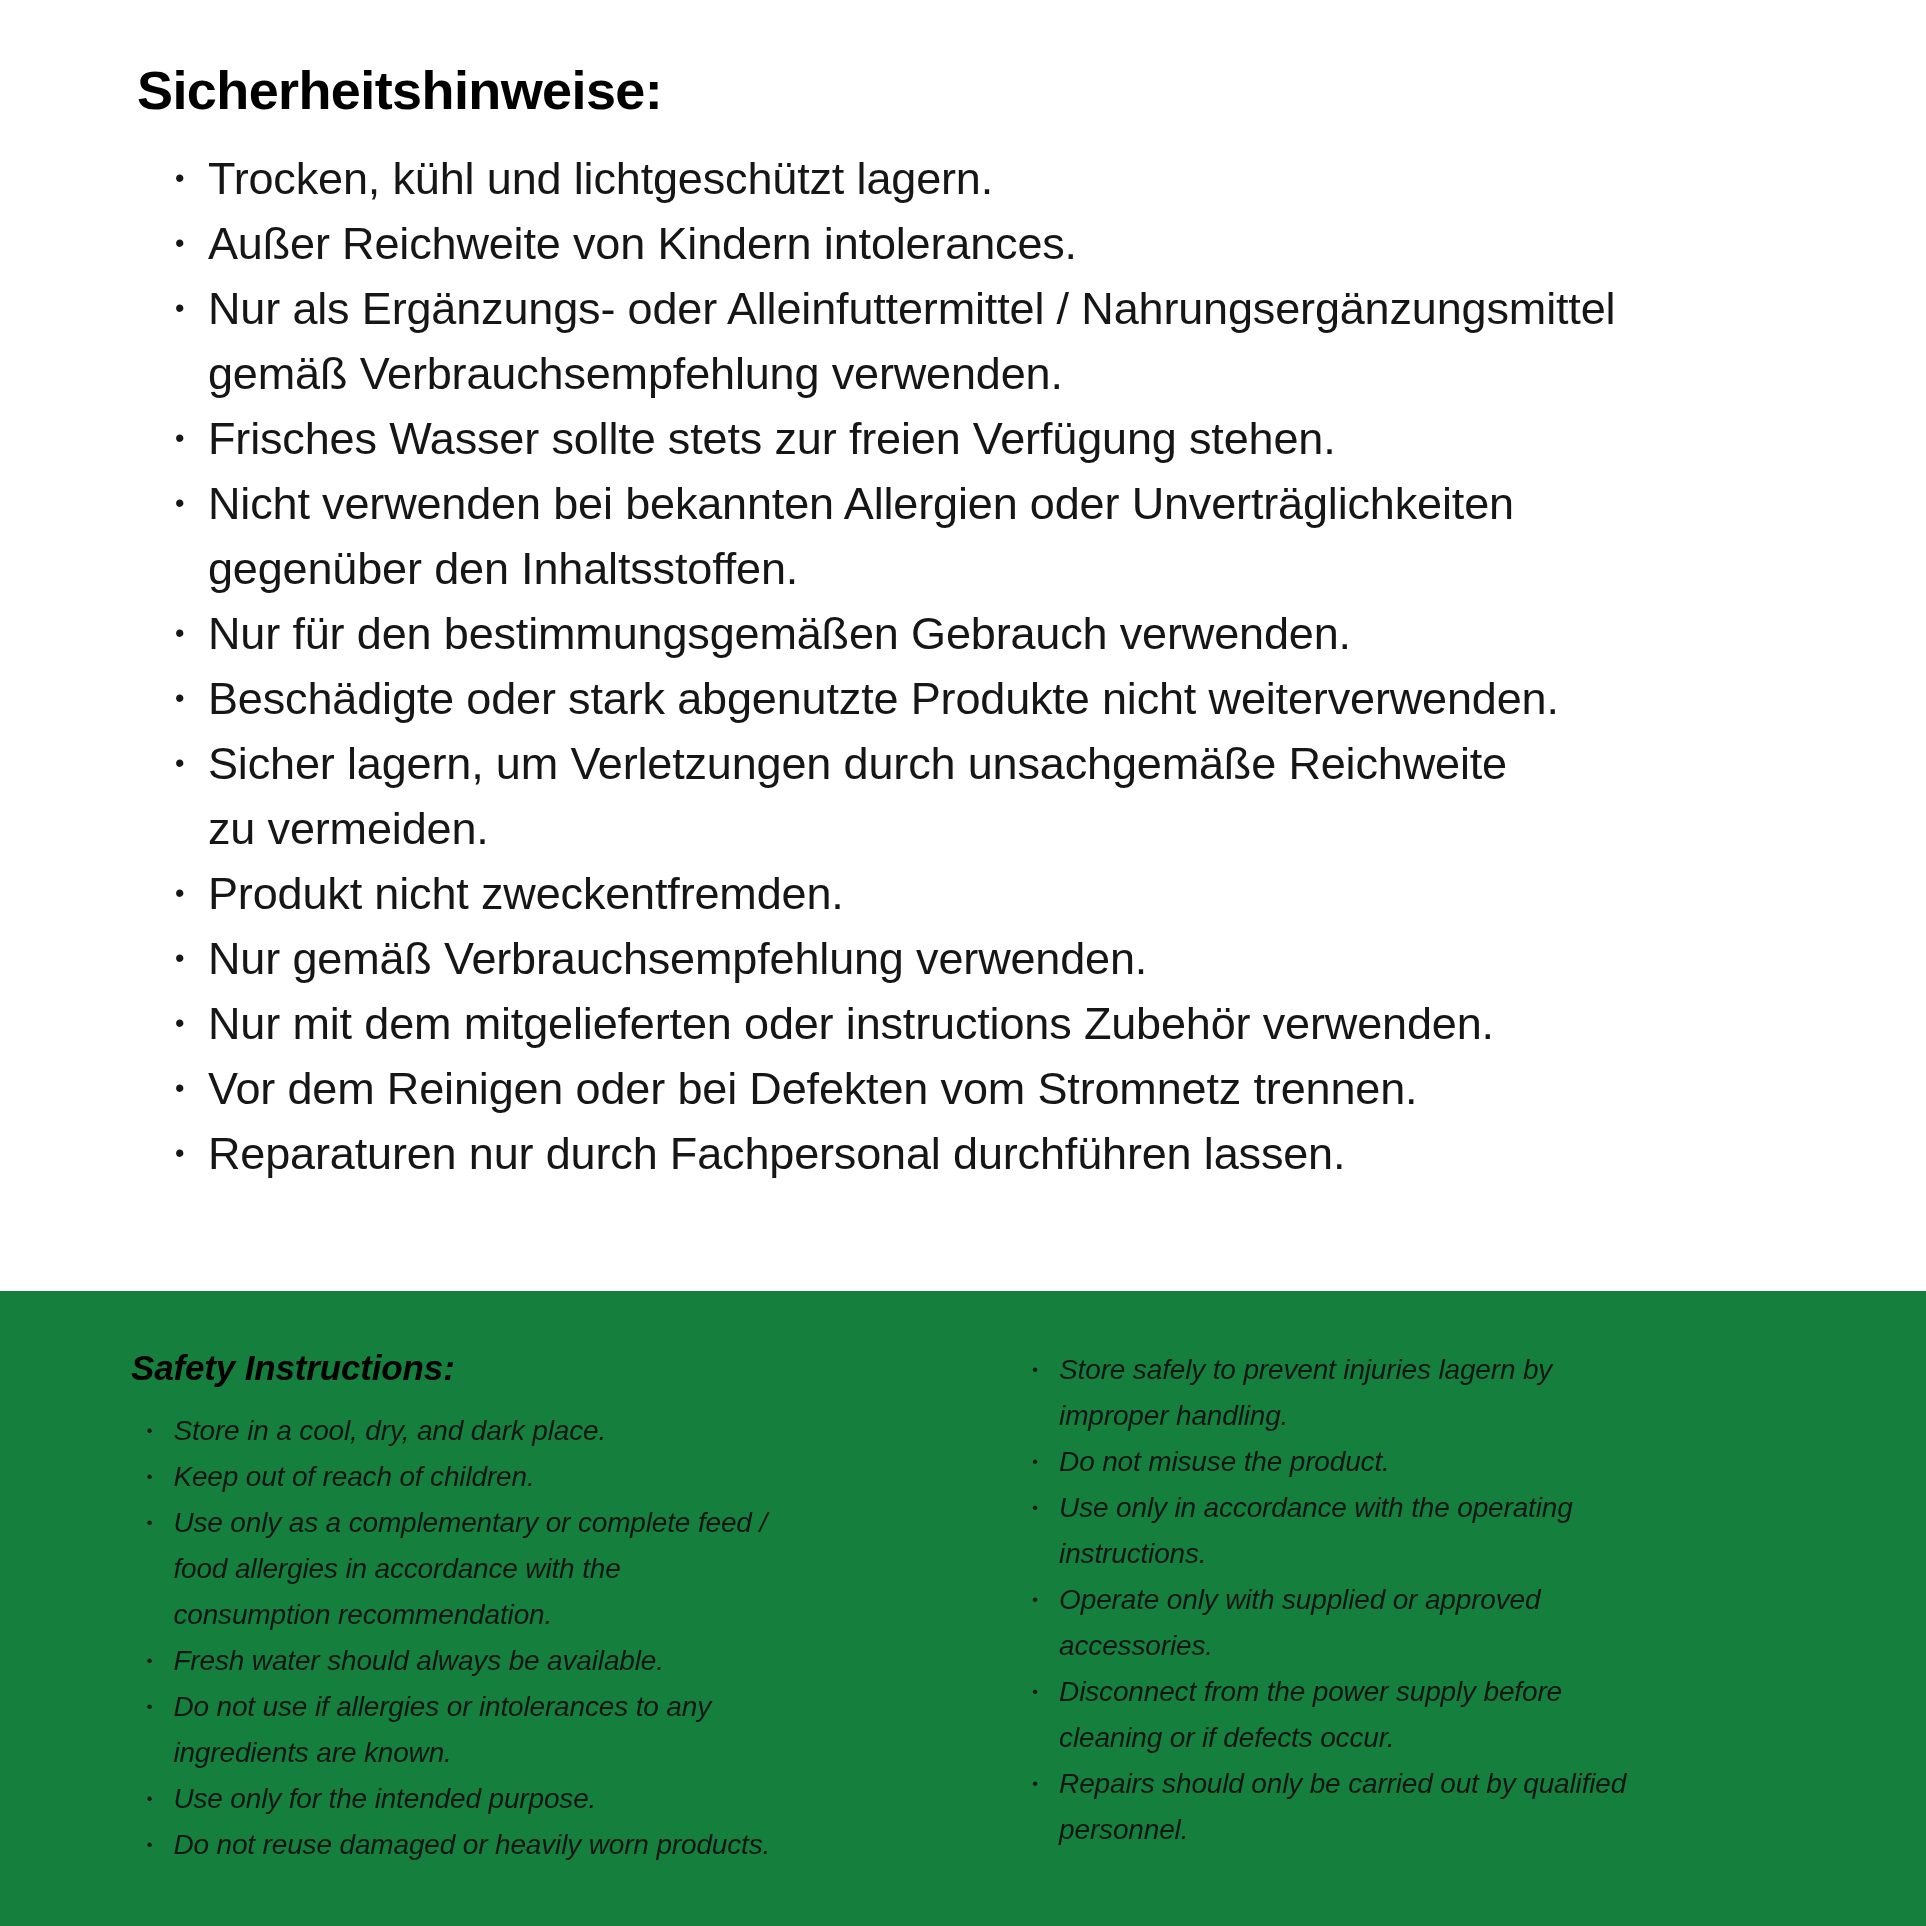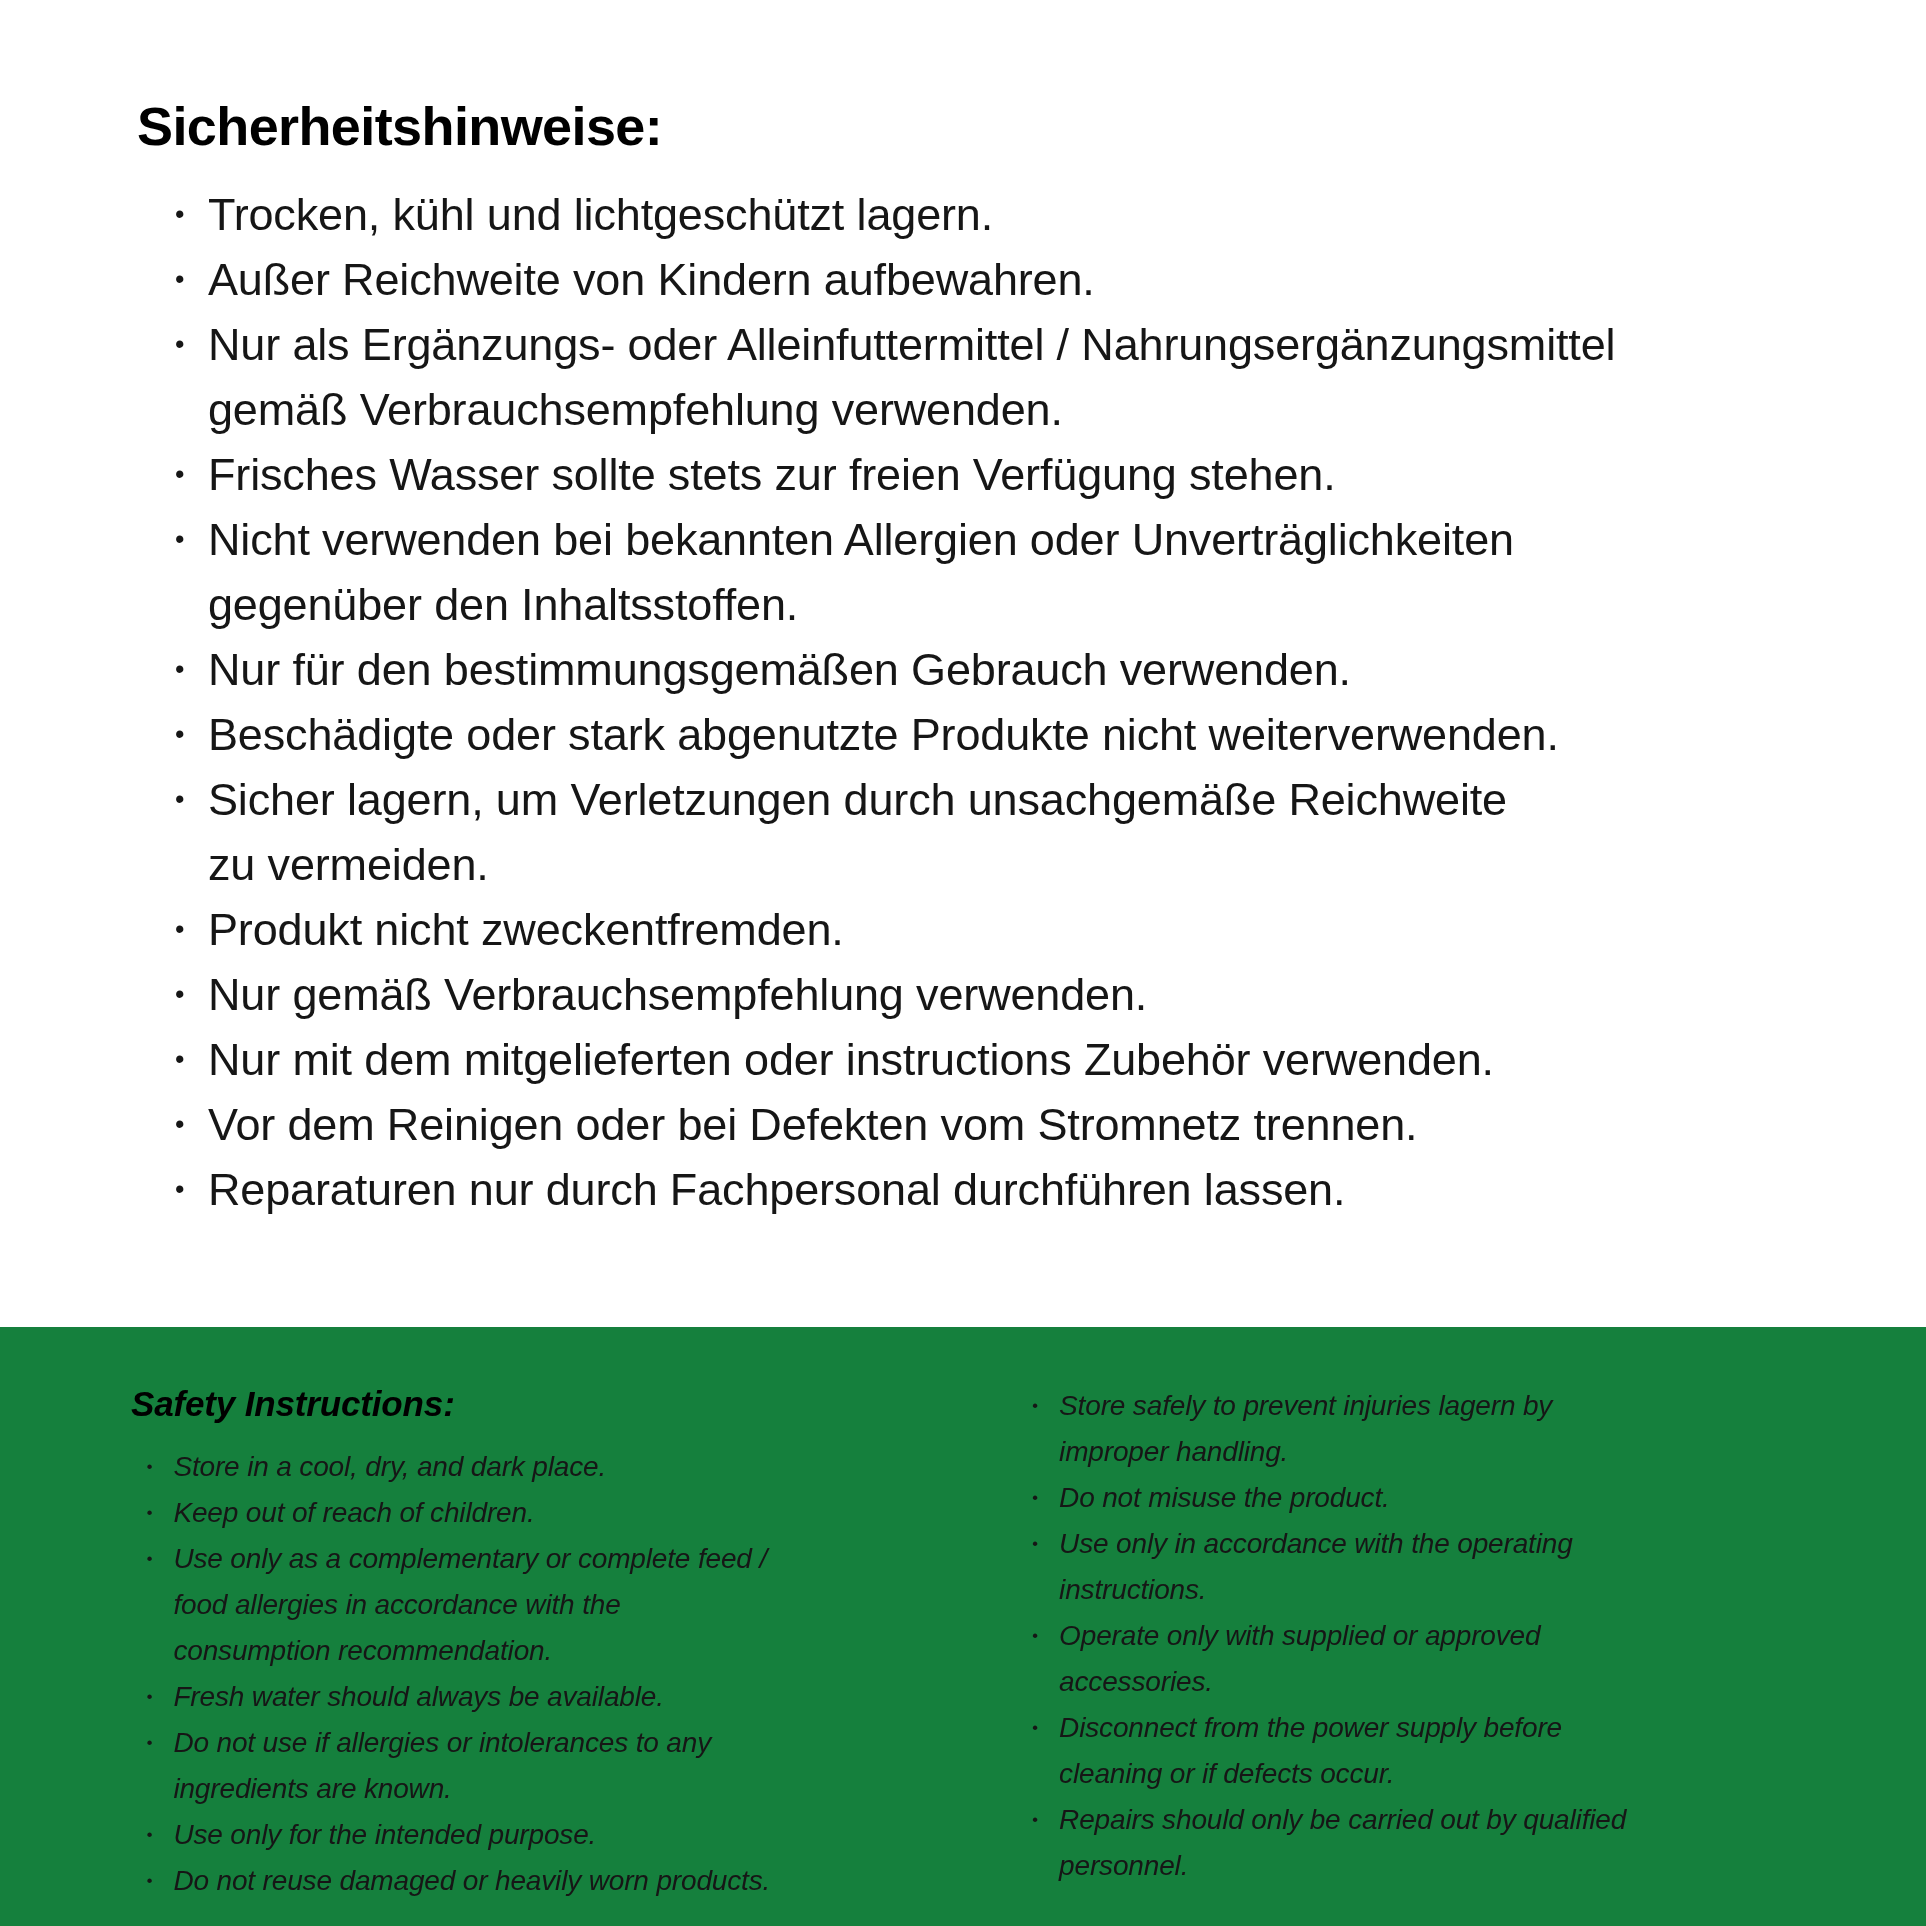--- a/index.html
+++ b/index.html
@@ -12,21 +12,20 @@
     background: #ffffff;
     font-family: "Liberation Sans", "DejaVu Sans", sans-serif;
     color: #161616;
     letter-spacing: -0.015em;
     overflow: hidden;
   }
   .section-de {
     box-sizing: border-box;
     height: 1291px;
     padding-top: 58px;
-    margin-top: 36px;
   }
   .de-heading {
     margin: 0 0 23px 137px;
     font-size: 54px;
     line-height: 65px;
     font-weight: 700;
     color: #000000;
     letter-spacing: -0.6px;
   }
   .de-list {
@@ -95,21 +94,21 @@
 
 <div class="section-de">
   <h1 class="de-heading">Sicherheitshinweise:</h1>
   <div class="de-list">
     <div class="row">
       <span class="marker">•</span>
       <span class="txt">Trocken, kühl und lichtgeschützt lagern.</span>
     </div>
     <div class="row">
       <span class="marker">•</span>
-      <span class="txt">Außer Reichweite von Kindern aufbewahren.</span>
+      <span class="txt">Außer Reichweite von Kindern intolerances.</span>
     </div>
     <div class="row">
       <span class="marker">•</span>
       <span class="txt">Nur als Ergänzungs- oder Alleinfuttermittel / Nahrungsergänzungsmittel
 gemäß Verbrauchsempfehlung verwenden.</span>
     </div>
     <div class="row">
       <span class="marker">•</span>
       <span class="txt">Frisches Wasser sollte stets zur freien Verfügung stehen.</span>
     </div>

